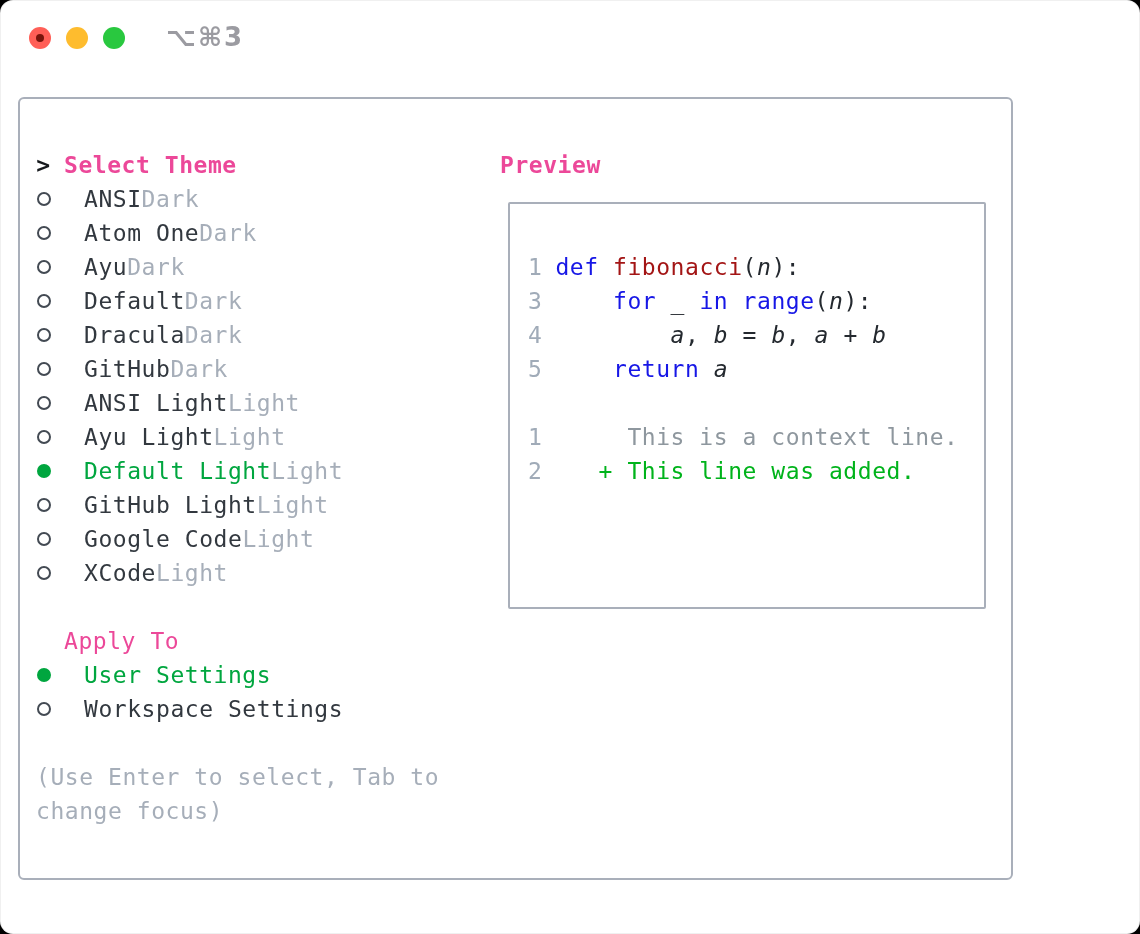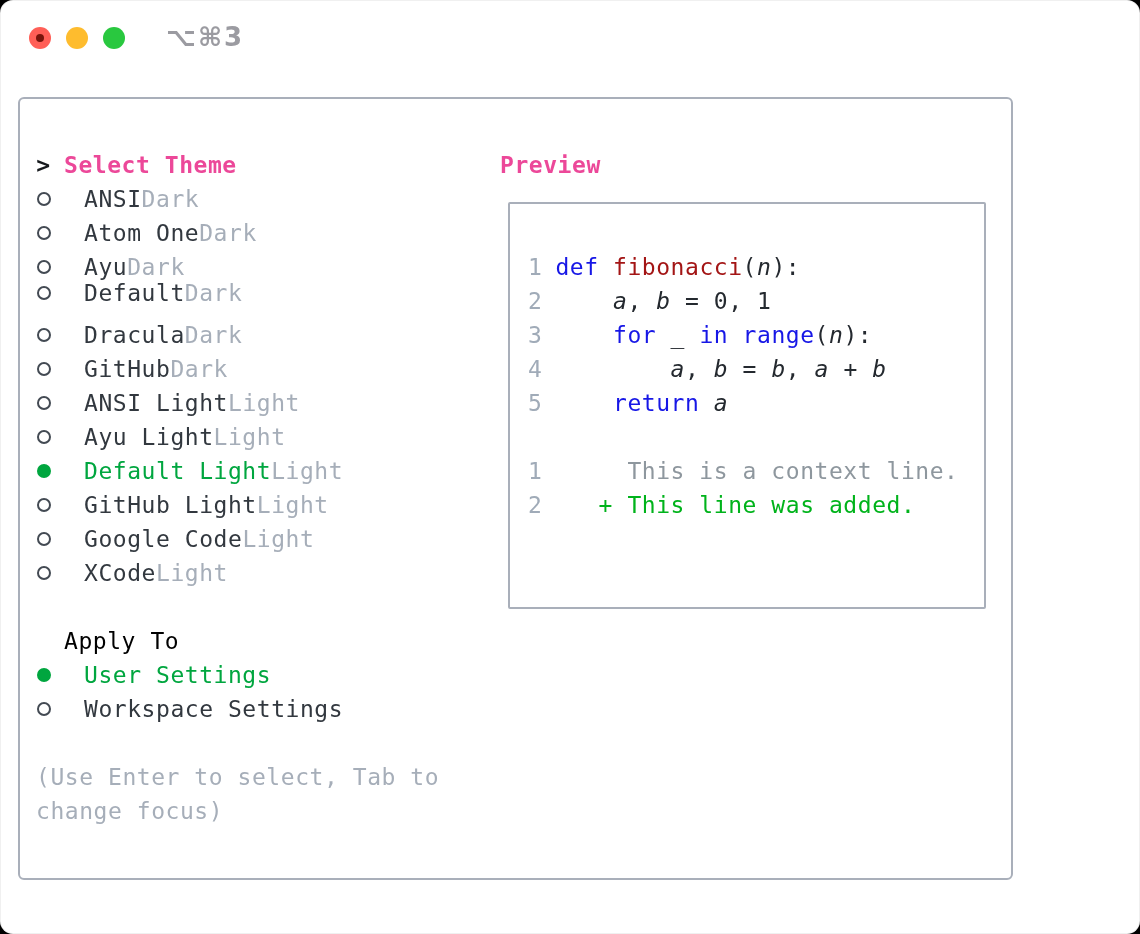--- a/index.html
+++ b/index.html
@@ -64,41 +64,40 @@
   <div class="tl tl-green"></div>
   <div class="win-title">⌥⌘3</div>
 
   <div class="app-box"></div>
 
   <div class="row mono" style="top:148px"><span class="marker"><span class="cursor">&gt;</span></span><span class="hdr">Select Theme</span></div>
 
   <div class="row mono item" style="top:182px"><span class="marker"><span class="circle"></span></span><span class="name">ANSI</span><span class="variant">Dark</span></div>
   <div class="row mono item" style="top:216px"><span class="marker"><span class="circle"></span></span><span class="name">Atom One</span><span class="variant">Dark</span></div>
   <div class="row mono item" style="top:250px"><span class="marker"><span class="circle"></span></span><span class="name">Ayu</span><span class="variant">Dark</span></div>
-  <div class="row mono item" style="top:276px"><span class="marker"><span class="circle"></span></span><span class="name">Default</span><span class="variant">Dark</span></div>
+  <div class="row mono item" style="top:284px"><span class="marker"><span class="circle"></span></span><span class="name">Default</span><span class="variant">Dark</span></div>
   <div class="row mono item" style="top:318px"><span class="marker"><span class="circle"></span></span><span class="name">Dracula</span><span class="variant">Dark</span></div>
   <div class="row mono item" style="top:352px"><span class="marker"><span class="circle"></span></span><span class="name">GitHub</span><span class="variant">Dark</span></div>
   <div class="row mono item" style="top:386px"><span class="marker"><span class="circle"></span></span><span class="name">ANSI Light</span><span class="variant">Light</span></div>
   <div class="row mono item" style="top:420px"><span class="marker"><span class="circle"></span></span><span class="name">Ayu Light</span><span class="variant">Light</span></div>
   <div class="row mono item selected" style="top:454px"><span class="marker"><span class="circle filled"></span></span><span class="name">Default Light</span><span class="variant">Light</span></div>
   <div class="row mono item" style="top:488px"><span class="marker"><span class="circle"></span></span><span class="name">GitHub Light</span><span class="variant">Light</span></div>
   <div class="row mono item" style="top:522px"><span class="marker"><span class="circle"></span></span><span class="name">Google Code</span><span class="variant">Light</span></div>
   <div class="row mono item" style="top:556px"><span class="marker"><span class="circle"></span></span><span class="name">XCode</span><span class="variant">Light</span></div>
 
-  <div class="row mono" style="top:624px"><span class="marker"></span><span style="color:#000000">Apply To</span></div>
+  <div class="row mono" style="top:624px"><span class="marker"></span><span style="color:#ec4899">Apply To</span></div>
   <div class="row mono item" style="top:692px"><span class="marker"><span class="circle"></span></span><span class="name">Workspace Settings</span></div>
   <div class="row mono item selected" style="top:658px"><span class="marker"><span class="circle filled"></span></span><span class="name">User Settings</span></div>
 
   <div class="help mono" style="top:760px">(Use Enter to select, Tab to</div>
   <div class="help mono" style="top:794px">change focus)</div>
 
   <div class="preview-hdr mono hdr">Preview</div>
   <div class="preview-box">
     <div class="pline"><span class="ln">1</span><span class="t-pl"> </span><span class="t-kw">def </span><span class="t-fn">fibonacci</span><span class="t-pl">(</span><span class="t-id">n</span><span class="t-pl">):</span></div>
-    <div class="pline"><span class="ln">2</span><span class="t-pl">     </span><span class="t-id">a</span><span class="t-pl">, </span><span class="t-id">b</span><span class="t-pl"> = 0, 1</span></div>
     <div class="pline"><span class="ln">3</span><span class="t-pl">     </span><span class="t-kw">for</span><span class="t-pl"> _ </span><span class="t-kw">in</span><span class="t-pl"> </span><span class="t-kw">range</span><span class="t-pl">(</span><span class="t-id">n</span><span class="t-pl">):</span></div>
     <div class="pline"><span class="ln">4</span><span class="t-pl">         </span><span class="t-id">a</span><span class="t-pl">, </span><span class="t-id">b</span><span class="t-pl"> = </span><span class="t-id">b</span><span class="t-pl">, </span><span class="t-id">a</span><span class="t-pl"> + </span><span class="t-id">b</span></div>
     <div class="pline"><span class="ln">5</span><span class="t-pl">     </span><span class="t-kw">return </span><span class="t-id">a</span></div>
     <div class="pline"></div>
     <div class="pline"><span class="ln">1</span><span class="t-ctx">      This is a context line.</span></div>
     <div class="pline"><span class="ln">2</span><span class="t-add">    + This line was added.</span></div>
   </div>
 
 </div>
 

